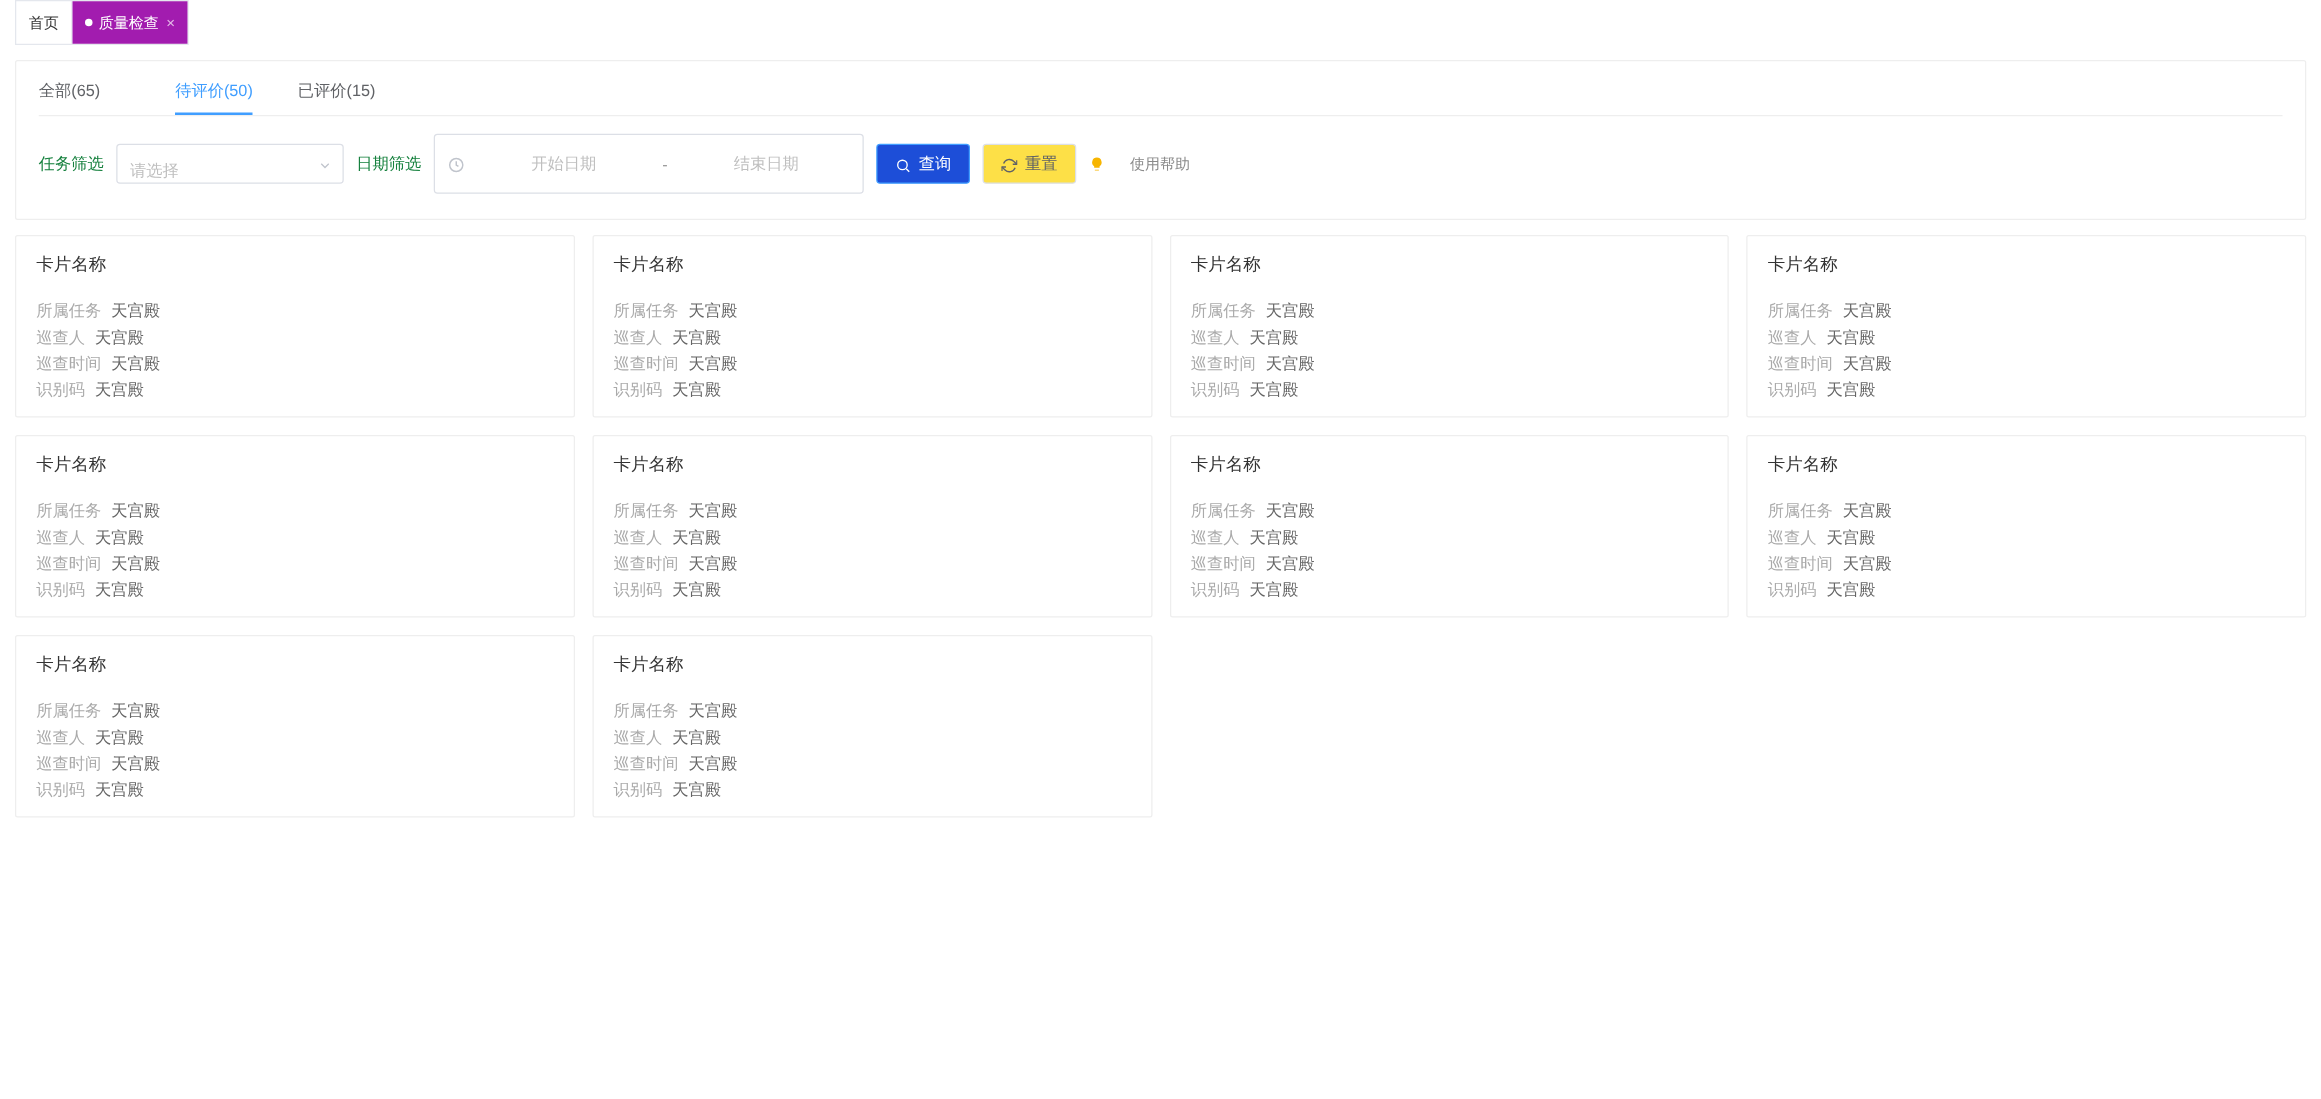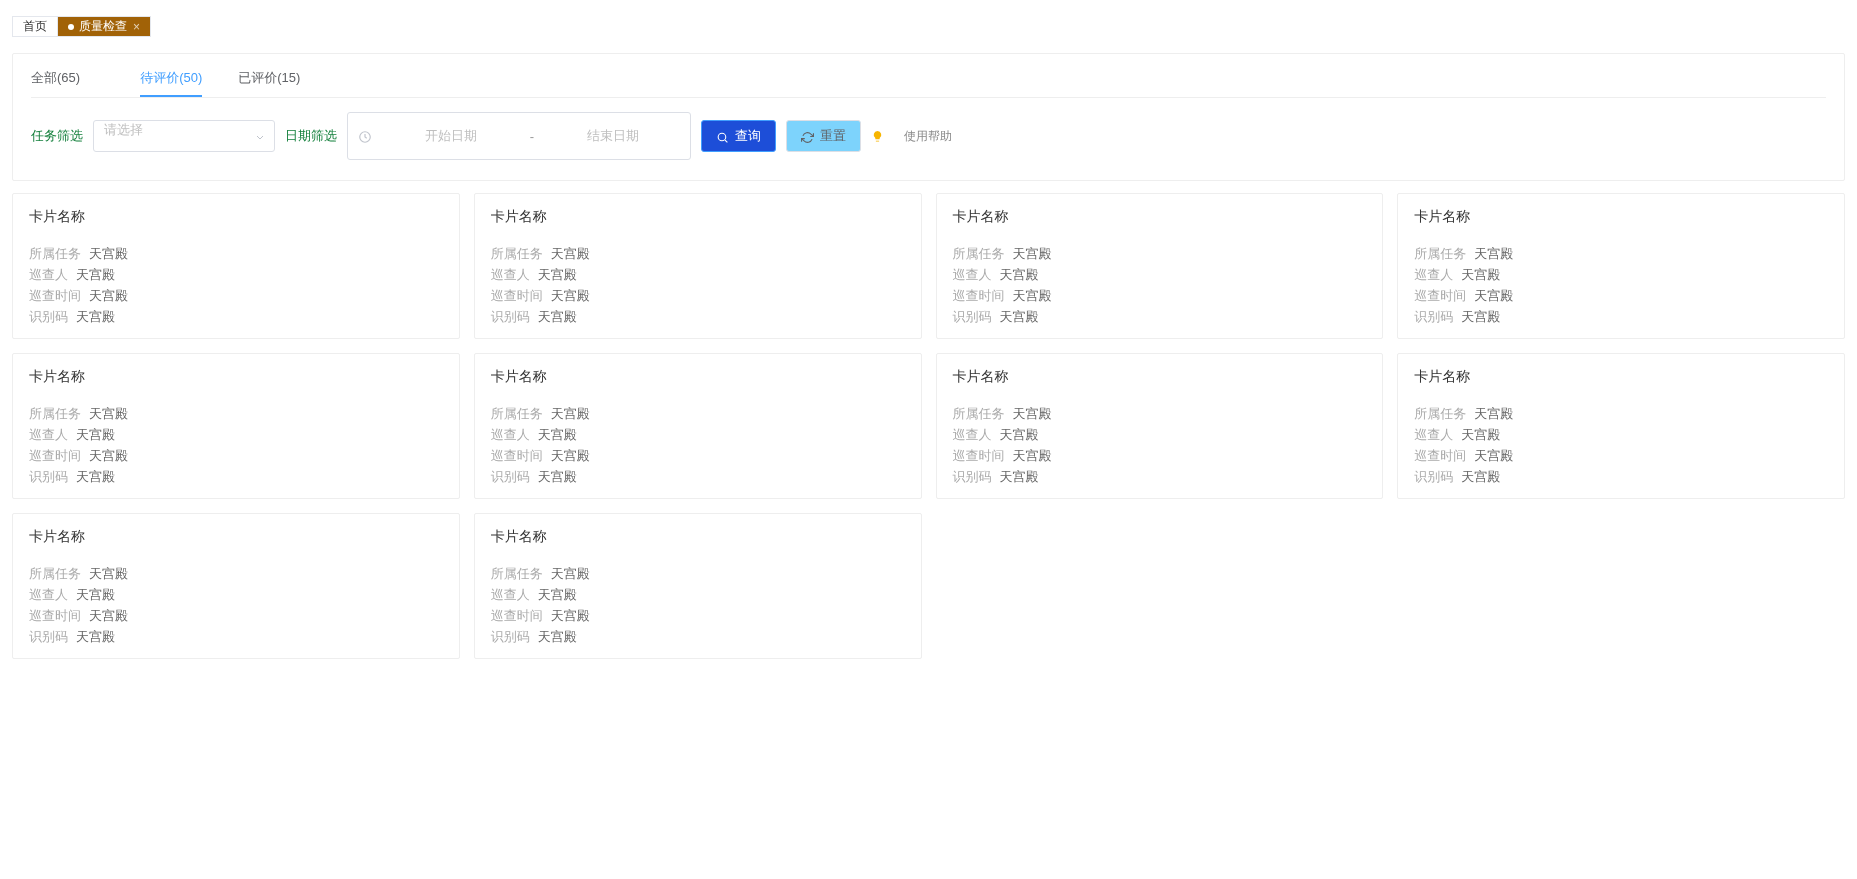--- a/index.html
+++ b/index.html
@@ -8,36 +8,36 @@
     font-size: 13px;
     background: #ffffff;
     color: #333;
   }
 
   
   .tab-bar {
     display: flex;
     align-items: center;
     border: 1px solid #e4e7ed;
-    height: 21px;
-    margin: 16px 12px;
+    height: 36px;
+    margin: 0 12px;
     width: max-content;
   }
   .tab-bar .tab {
     padding: 0 10px;
     height: 100%;
     display: flex;
     align-items: center;
     font-size: 12px;
     border-right: 1px solid #e4e7ed;
     cursor: pointer;
   }
   .tab-bar .tab:last-child { border-right: none; }
   .tab-bar .tab.active {
-    background: #a16207;
+    background: #a21caf;
     color: #fff;
   }
   .tab .dot {
     display: inline-block;
     width: 6px; height: 6px;
     border-radius: 50%;
     background: #fff;
     margin-right: 5px;
   }
   .tab .close {
@@ -90,21 +90,21 @@
     font-weight: 400;
     color: #15803d;
   }
   .select {
     position: relative;
     width: 182px;
     height: 32px;
     border: 1px solid #dcdfe6;
     border-radius: 3px;
     display: flex;
-    align-items: flex-start;
+    align-items: flex-end;
     padding: 0 10px;
     color: #bfbfbf;
     cursor: pointer;
     font-size: 13px;
   }
   .select .caret {
     position: absolute; right: 8px; top: 50%; transform: translateY(-50%);
     color: #c0c4cc;
   }
   .date-range {
@@ -119,21 +119,21 @@
     font-size: 13px;
   }
   .date-range .clock { margin-right: 12px; color: #c0c4cc; }
   .date-range .ph { flex: 1; text-align: center; }
   .date-range .sep { width: 28px; text-align: center; color: #999; }
 
   .btn {
     height: 32px;
     border-radius: 3px;
     border: 1px solid #dcdfe6;
-    background: #7dd3fc;
+    background: #fde047;
     color: #606266;
     font-size: 13px;
     display: inline-flex;
     align-items: center;
     padding: 0 14px;
     cursor: pointer;
     gap: 6px;
   }
   .btn.primary {
     background: #1d4ed8;

